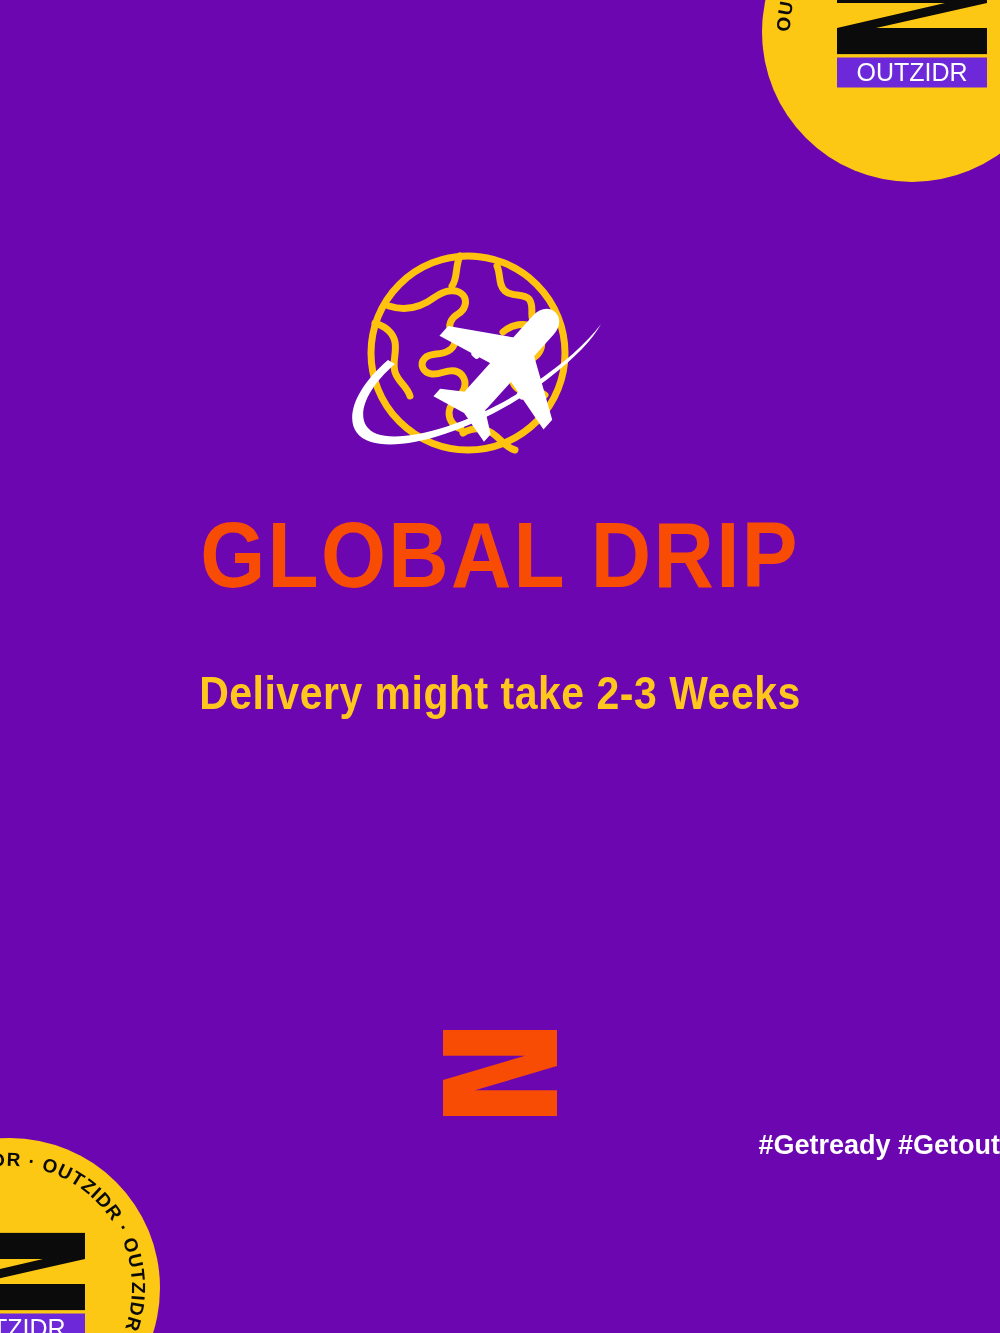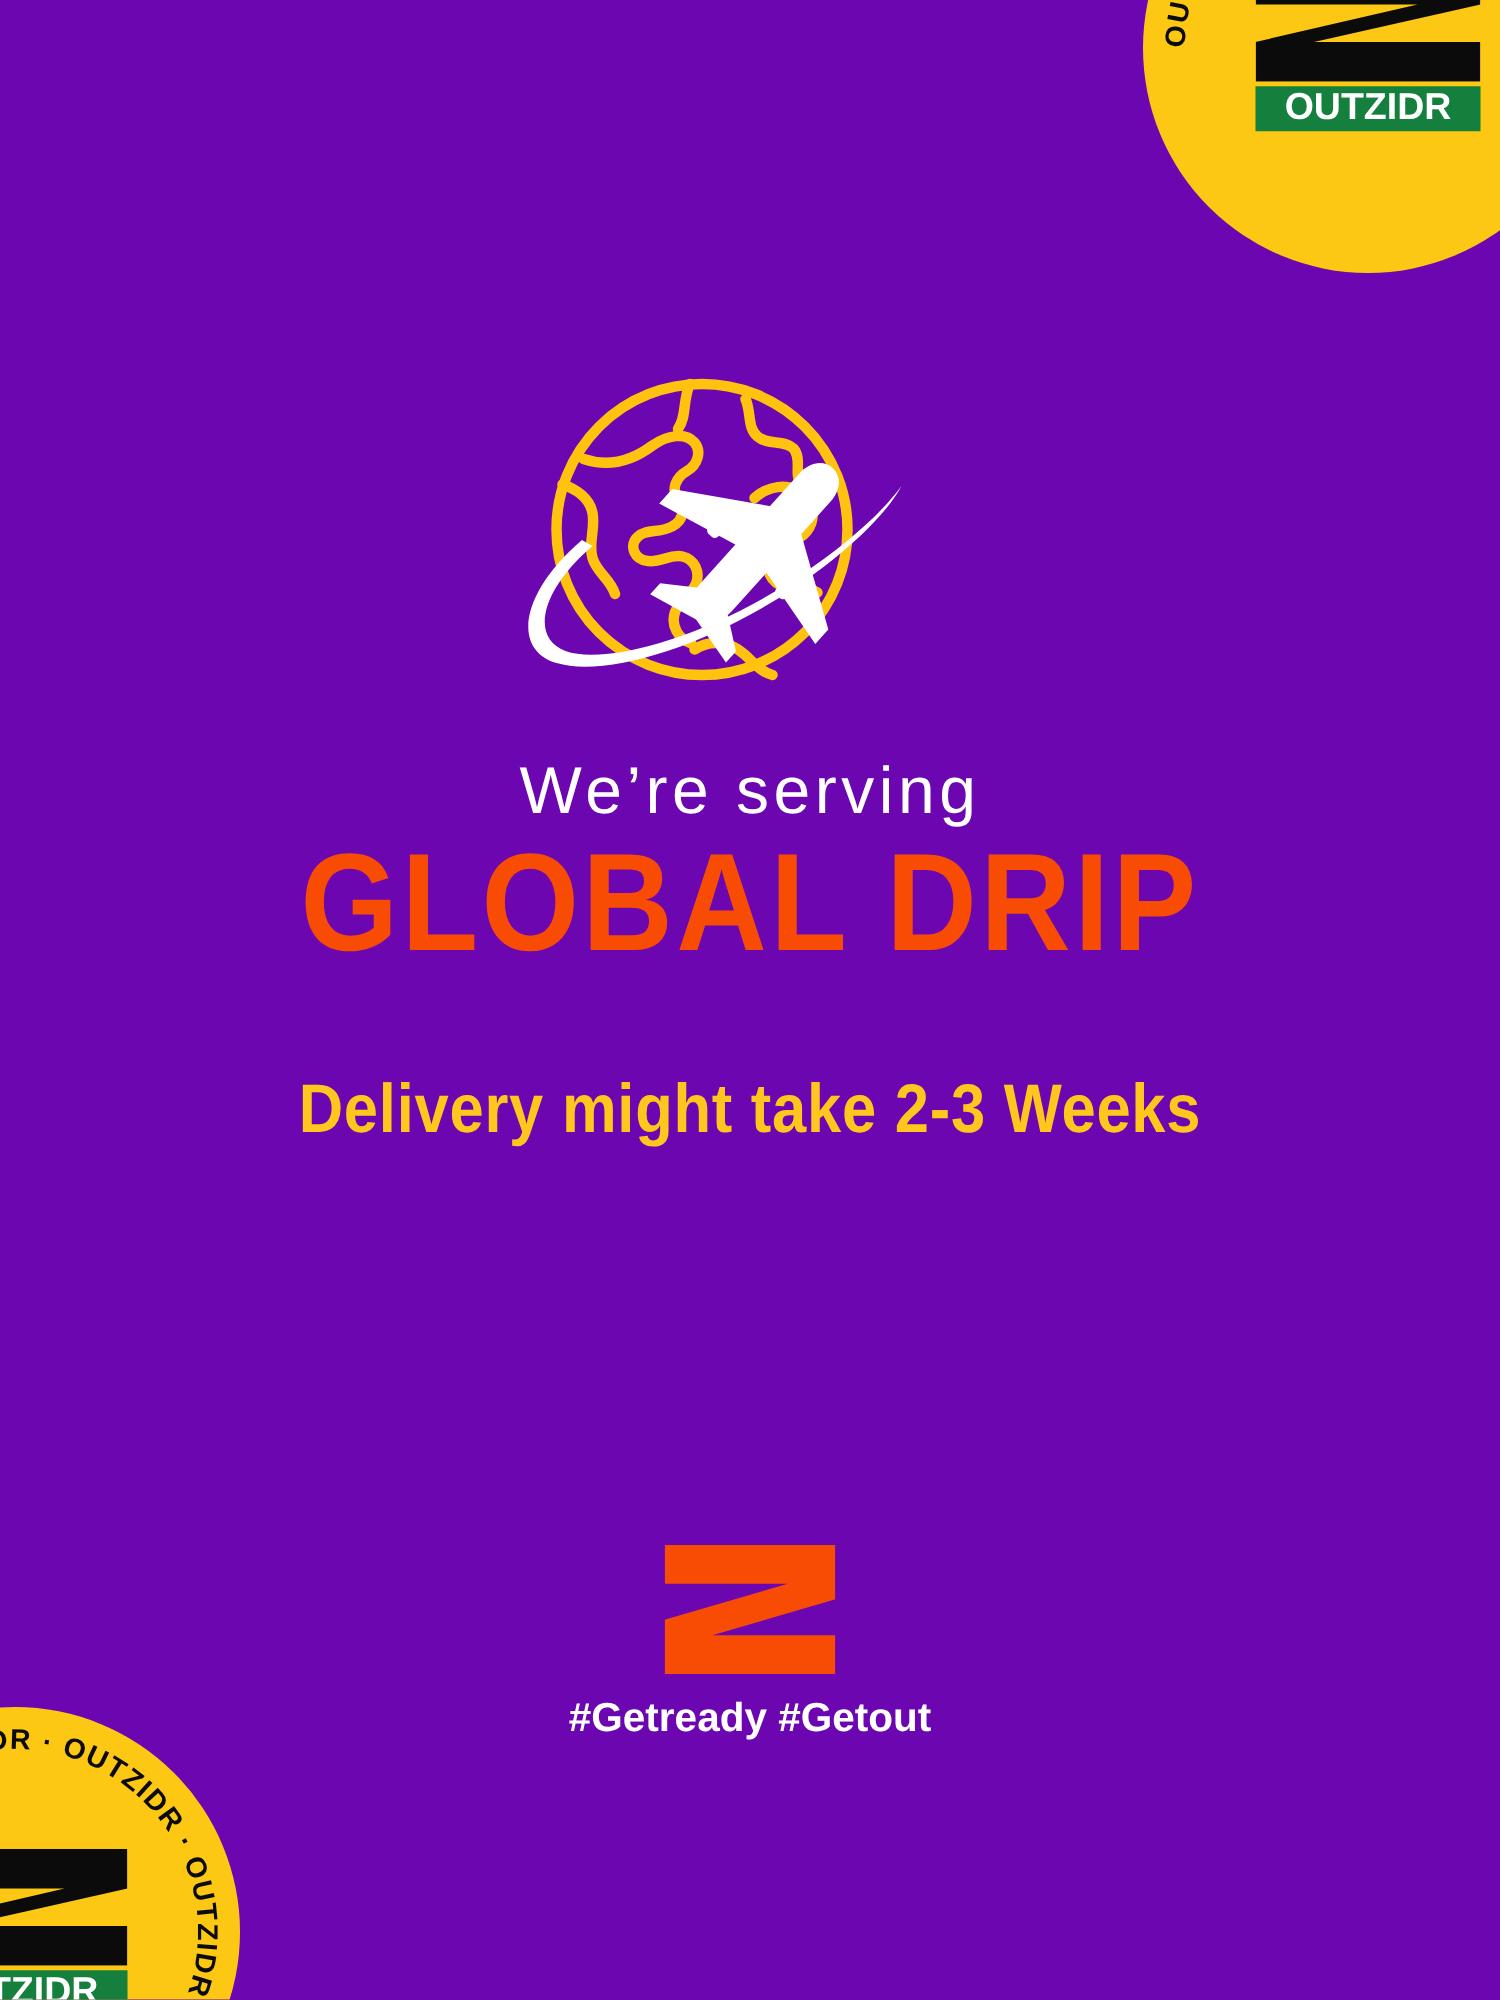--- a/index.html
+++ b/index.html
@@ -38,23 +38,23 @@
     width:150px;
     text-align:center;
   }
   .stamp-z{
     width:150px;height:78px;
     background:#0B0B0B;
     clip-path:polygon(0% 0%, 100% 0%, 100% 34%, 26% 66%, 100% 66%, 100% 100%, 0% 100%, 0% 66%, 72% 34%, 0% 34%);
   }
   .stamp-word{
     margin-top:3px;
-    background:#15803d;
-    color:#FFFFFF;
-    font-weight:bold;
+    background:#6d28d9;
+    color:#FFFFFF;
+    font-weight:normal;
     font-size:25px;
     letter-spacing:0px;
     padding:2px 4px 3px 4px;
     line-height:1;
     font-family:"Liberation Sans", sans-serif;
   }
 
   
   .globe-wrap{
     position:absolute;
@@ -114,21 +114,21 @@
     letter-spacing:1px;
     margin:22px 0 0 0;
   }
   .emoji{ font-style:normal; letter-spacing:0; }
 
   
   .footer{
     position:absolute;
     left:0;right:0;
     top:1030px;
-    text-align:center;
+    text-align:right;
   }
   .foot-z{
     width:114px;height:86px;
     margin:0 auto;
     background:#F84C05;
     clip-path:polygon(0% 0%, 100% 0%, 100% 42%, 28% 70%, 100% 70%, 100% 100%, 0% 100%, 0% 58%, 72% 30%, 0% 30%);
   }
   .foot-tag{
     color:#FFFFFF;
     font-size:27px;
@@ -202,21 +202,20 @@
 
       <rect x="88" y="74" width="9" height="20" rx="3"></rect>
       <rect x="27" y="74" width="9" height="20" rx="3"></rect>
 
       <rect x="57" y="16" width="10" height="5" rx="2"></rect>
     </g>
   </svg>
 </div>
 
 <div class="copy">
-  <p class="line-serving">We’re serving</p>
   <p class="line-global">GLOBAL DRIP</p>
   <p class="line-delivery">Delivery might take 2-3 Weeks</p>
 </div>
 
 <div class="footer">
   <div class="foot-z"></div>
   <div class="foot-tag">#Getready #Getout</div>
 </div>
 
 </body></html>

